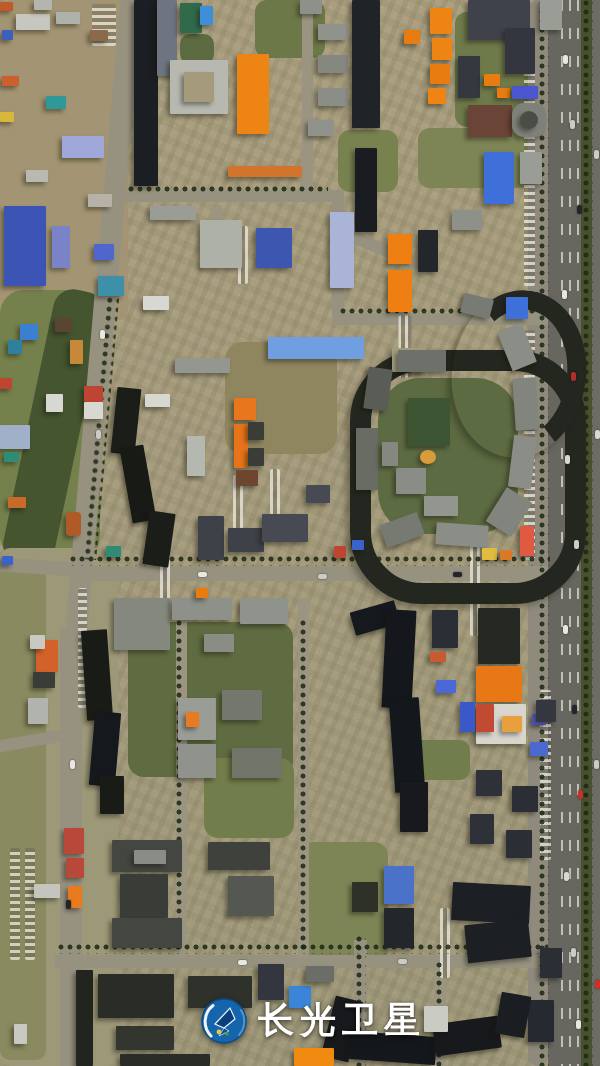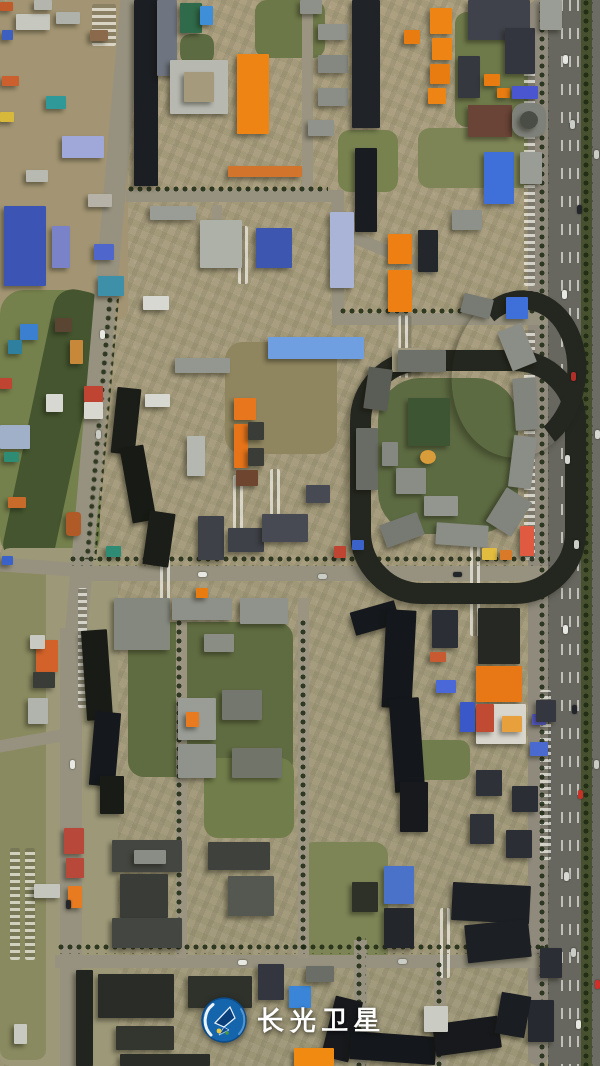--- a/index.html
+++ b/index.html
@@ -20,21 +20,21 @@
   .tex-trees{background-image:radial-gradient(circle at 4px 4px, rgba(30,44,20,.55) 2.6px, rgba(30,44,20,0) 3.2px);background-size:11px 10px;}
   .bld{box-shadow:-3px 3px 4px rgba(22,22,12,.42);border-radius:1px;}
   .ring{border-style:solid;background:transparent;box-shadow:-4px 4px 6px rgba(22,22,12,.35);}
   .tex-flecks{background-image:radial-gradient(circle at 2px 2px, rgba(215,220,210,.45) 1px, rgba(0,0,0,0) 1.5px);background-size:7px 9px;}
   .tex-hstripes-light{background-image:repeating-linear-gradient(180deg, rgba(255,255,255,.42) 0 2px, rgba(0,0,0,0) 2px 6px);}
   .tex-hstripes-white{background-image:repeating-linear-gradient(180deg, rgba(255,255,255,.70) 0 3px, rgba(0,0,0,0) 3px 10px);}
   .tex-vstripes-light{background-image:repeating-linear-gradient(90deg, rgba(255,255,255,.35) 0 2px, rgba(0,0,0,0) 2px 6px);}
   .tex-glass{background-image:repeating-linear-gradient(90deg, rgba(255,255,255,.55) 0 2px, rgba(25,55,150,.45) 2px 5px);}
   .car{width:5px;height:9px;border-radius:2px;box-shadow:0 0 2px rgba(0,0,0,.6);}
   #watermark{position:absolute;left:200px;top:996px;display:flex;align-items:center;gap:10px;z-index:50;}
-  #wm-text{color:#fff;font-size:26px;font-weight:bold;letter-spacing:6px;
+  #wm-text{color:#fff;font-size:36px;font-weight:bold;letter-spacing:6px;
     text-shadow:0 2px 5px rgba(0,0,0,.6),0 0 2px rgba(0,0,0,.4);}
   #wm-logo{width:48px;height:48px;filter:drop-shadow(0 2px 3px rgba(0,0,0,.5));}
   .noise{left:0;top:0;width:600px;height:1066px;pointer-events:none;
     background-image:radial-gradient(circle at 5px 7px, rgba(255,255,250,.05) 1px, rgba(0,0,0,0) 2px);
     background-size:13px 17px;}
 </style>
 </head>
 <body>
 
 <div id="map">

